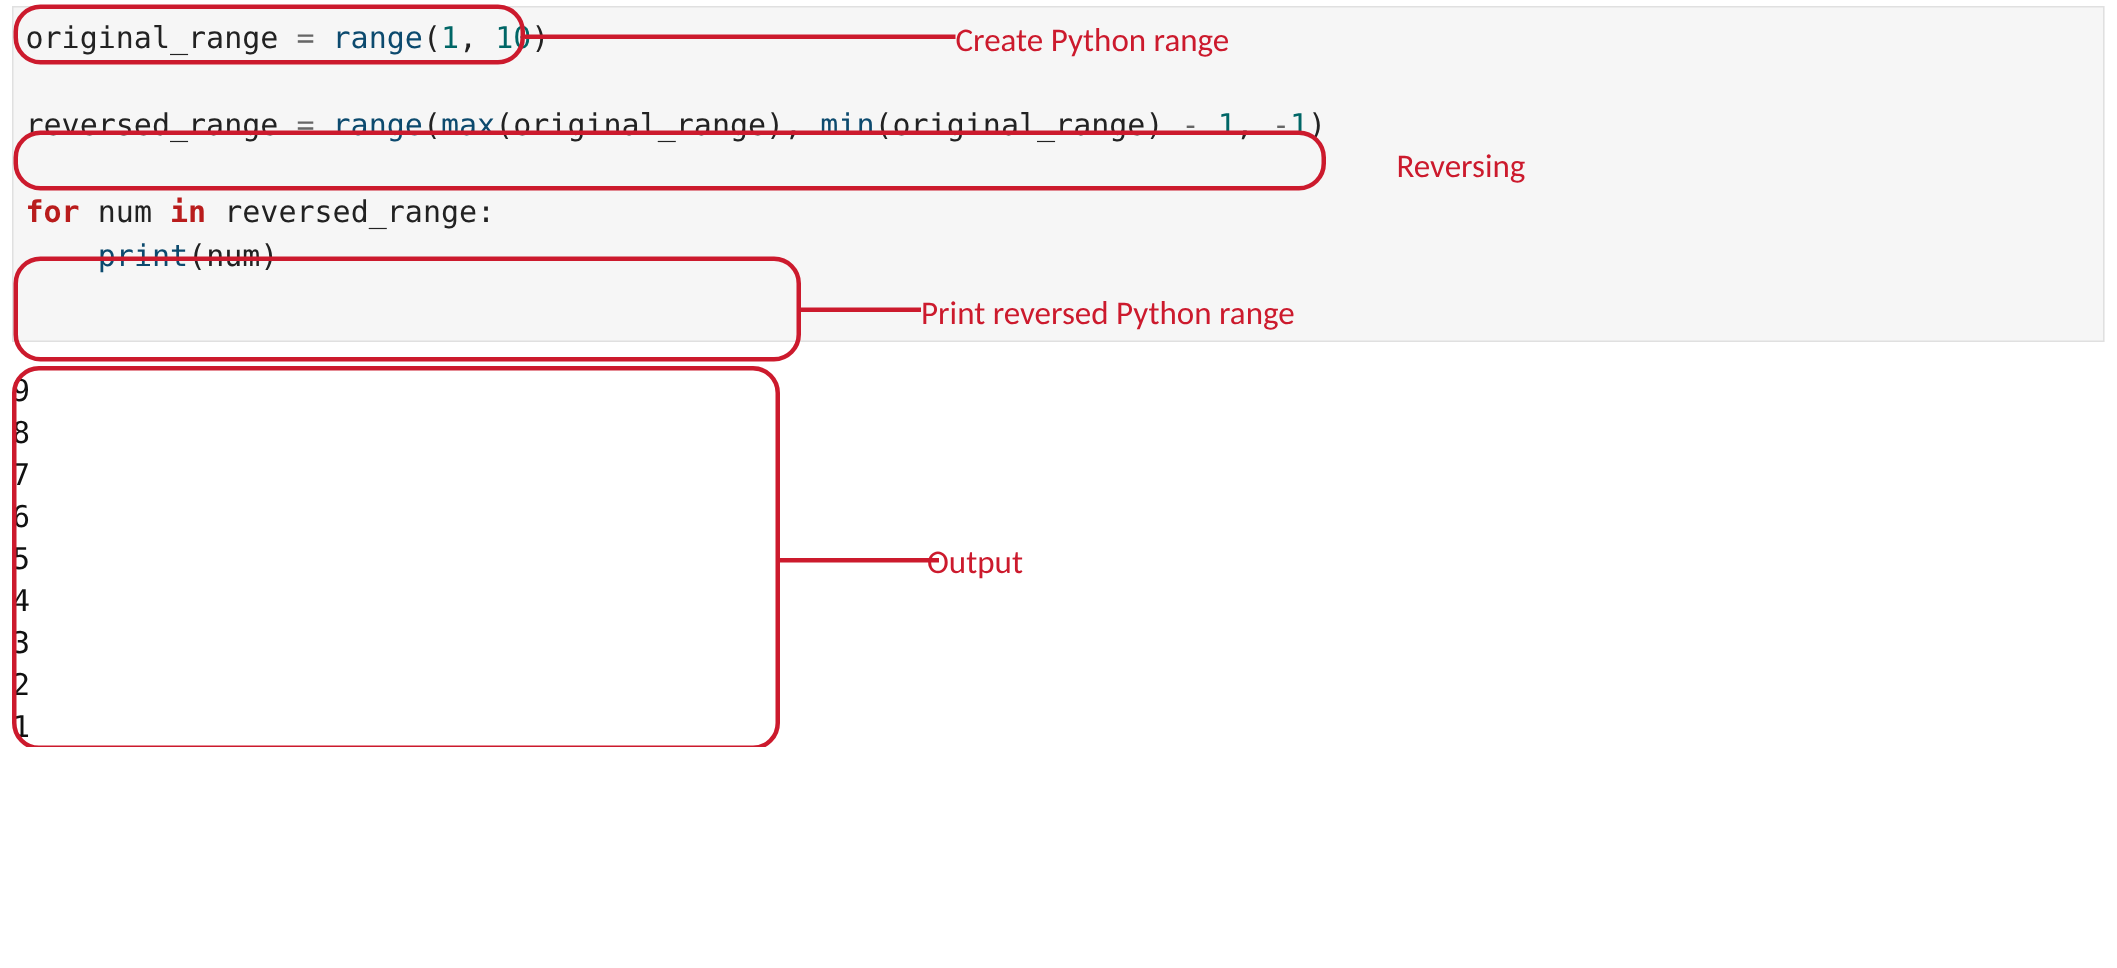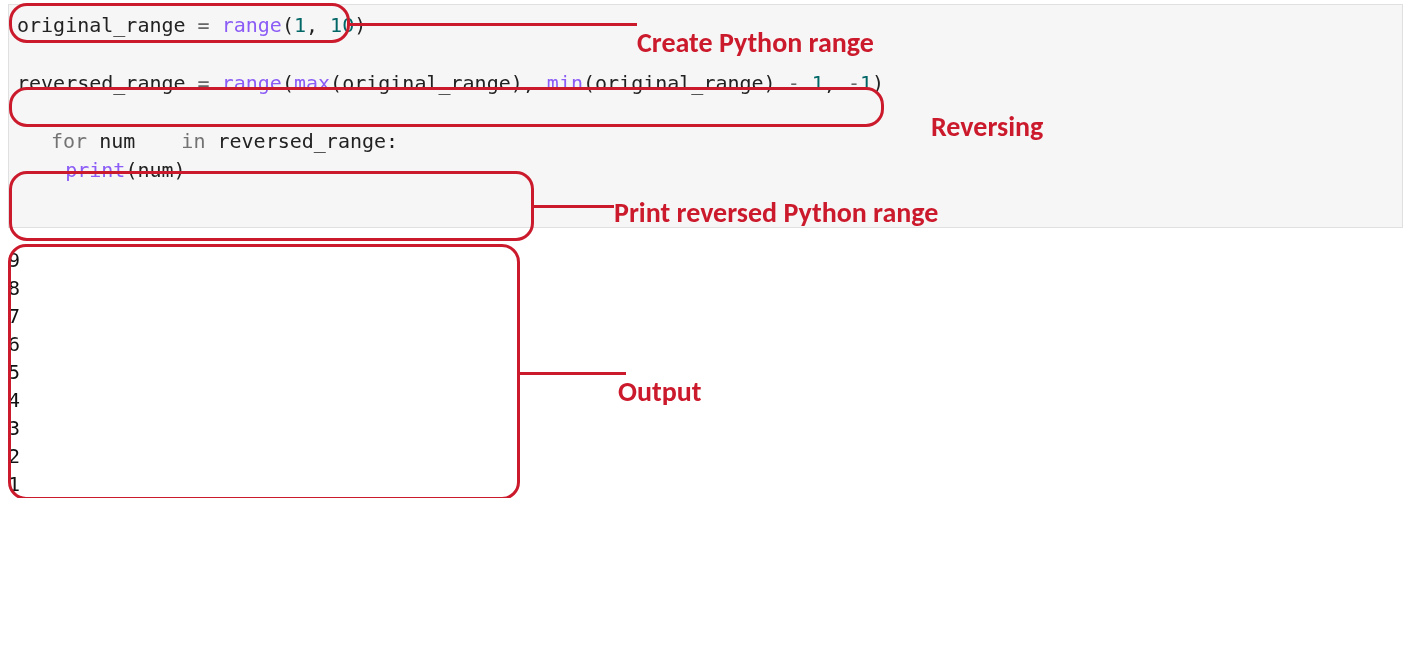--- a/index.html
+++ b/index.html
@@ -15,22 +15,22 @@
     border: 1px solid #e0e0e0;
     padding: 6px 8px 42px 8px;
     margin: 4px 8px 0 8px;
     position: relative;
     line-height: 1.45;
   }
   pre {
     margin: 0;
     white-space: pre;
   }
-  .k-green { color: #737373; font-weight: normal; margin-left: 34px; }
-  .fn      { color: #8b5cf6; }
+  .k-green { color: #b91c1c; font-weight: bold; }
+  .fn      { color: #0c4a6e; }
   .num     { color: #006666; }
   .op      { color: #666666; }
   .var     { color: #222222; margin-top: 20px; }
   .plain   { color: #222222; }
 
   .output-panel {
     margin: 18px 8px 0 8px;
     position: relative;
     line-height: 1.4;
     font-size: 20px;
@@ -48,25 +48,24 @@
   .connector {
     position: absolute;
     height: 0;
     border-top: 3px solid #cc1a2d;
     pointer-events: none;
   }
   .annot-label {
     position: absolute;
     color: #cc1a2d;
     font-family: Calibri, Arial, sans-serif;
-    font-weight: bold;
-    font-size: 28px;
+    font-weight: normal;
+    font-size: 22px;
     white-space: nowrap;
     pointer-events: none;
-    margin-top: 12px;
   }
 </style>
 </head>
 <body>
 
 <div class="code-panel">
   <pre><span class="var">original_range</span><span class="op"> = </span><span class="fn">range</span><span class="plain">(</span><span class="num">1</span><span class="plain">, </span><span class="num">10</span><span class="plain">)</span>
 
 <span class="var">reversed_range</span><span class="op"> = </span><span class="fn">range</span><span class="plain">(</span><span class="fn">max</span><span class="plain">(</span><span class="var">original_range</span><span class="plain">)</span><span class="plain">, </span><span class="fn">min</span><span class="plain">(</span><span class="var">original_range</span><span class="plain">)</span><span class="op"> - </span><span class="num">1</span><span class="plain">, </span><span class="op">-</span><span class="num">1</span><span class="plain">)</span>
 
@@ -75,21 +74,21 @@
 
   <div class="bubble" style="left:0px; top:-2px; width:341px; height:40px;"></div>
   <div class="connector" style="left:341px; top:18px; width:287px;"></div>
   <div class="annot-label" style="left:628px; top:6px;">Create Python range</div>
 
   <div class="bubble" style="left:0px; top:82px; width:875px; height:40px;"></div>
   <div class="annot-label" style="left:922px; top:90px;">Reversing</div>
 
   <div class="bubble" style="left:0px; top:166px; width:525px; height:70px;"></div>
   <div class="connector" style="left:525px; top:200px; width:80px;"></div>
-  <div class="annot-label" style="left:605px; top:176px;">Print reversed Python range</div>
+  <div class="annot-label" style="left:605px; top:188px;">Print reversed Python range</div>
 </div>
 
 <div class="output-panel">
   <pre id="output-pre">9
 8
 7
 6
 5
 4
 3

